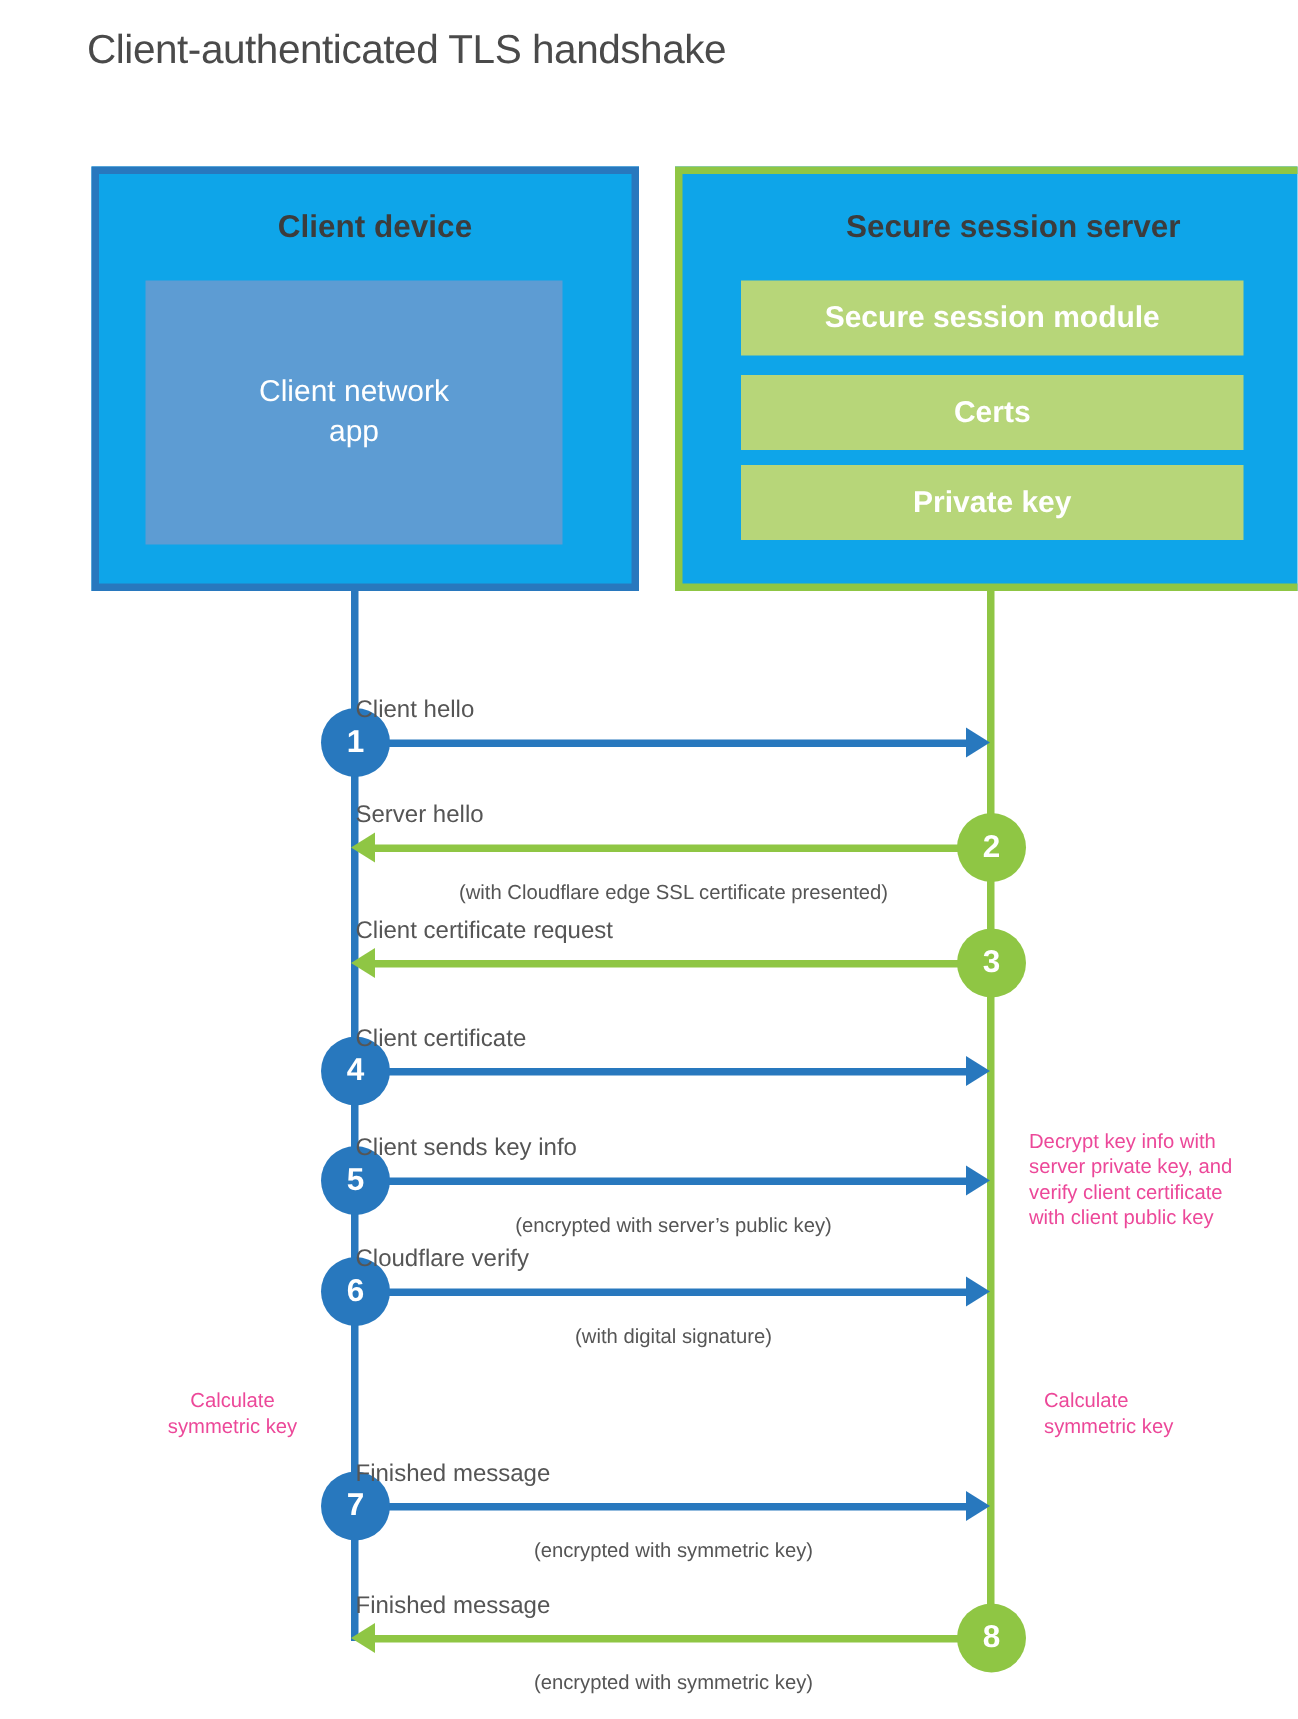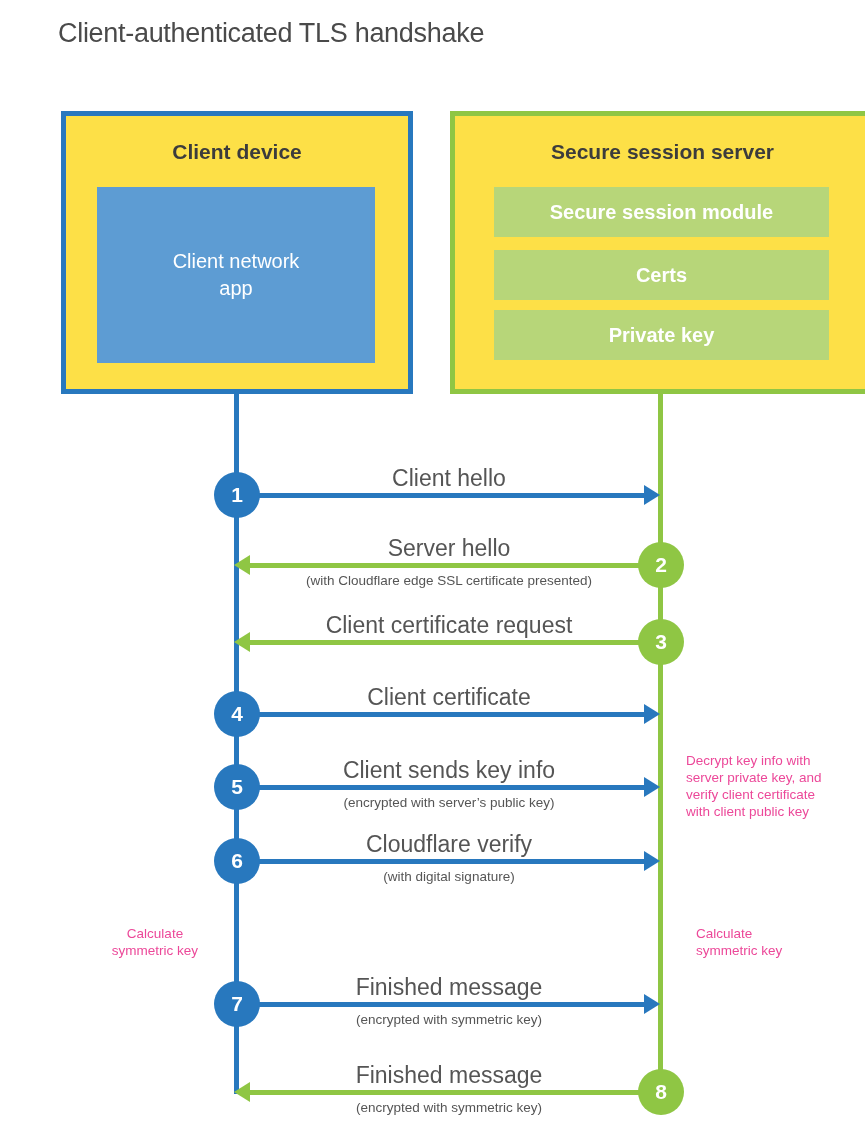--- a/index.html
+++ b/index.html
@@ -19,22 +19,23 @@
     font-size: 27px;
     font-weight: 300;
     letter-spacing: -0.3px;
     color: #4a4a4a;
   }
   
   .actor-box {
     position: absolute;
     top: 111px;
     height: 273px;           
-    background: #fde047;
+    background: #0ea5e9;
     border: 5px solid;
+    padding-left: 13px;
   }
   .client-box  { left: 33px;  width: 342px; border-color: #2878be; }
   .server-box  { left: 422px; width: 415px; border-color: #8fc644; }
   .box-title {
     margin-top: 24px;
     text-align: center;
     font-size: 21px;
     font-weight: bold;
     color: #3c3c3c;
   }
@@ -95,29 +96,29 @@
     border-top: 10px solid transparent;
     border-bottom: 10px solid transparent;
     z-index: 2;
   }
   .right .arrow-head { left: 616px; border-left: 16px solid #2878be; }
   .left  .arrow-head { left: 206px; border-right: 16px solid #8fc644; }
   .step-label {
     position: absolute;
     left: 209px; width: 424px;
     top: -30px;
-    text-align: center;
-    font-size: 23px;
+    text-align: left;
+    font-size: 16px;
     color: #555555;
     z-index: 4;
   }
   .step-sublabel {
     position: absolute;
     left: 209px; width: 424px;
-    top: 8px;
+    top: 22px;
     text-align: center;
     font-size: 13.5px;
     color: #555555;
     z-index: 4;
   }
   
   .annotation {
     position: absolute;
     font-size: 13.5px;
     line-height: 17px;

